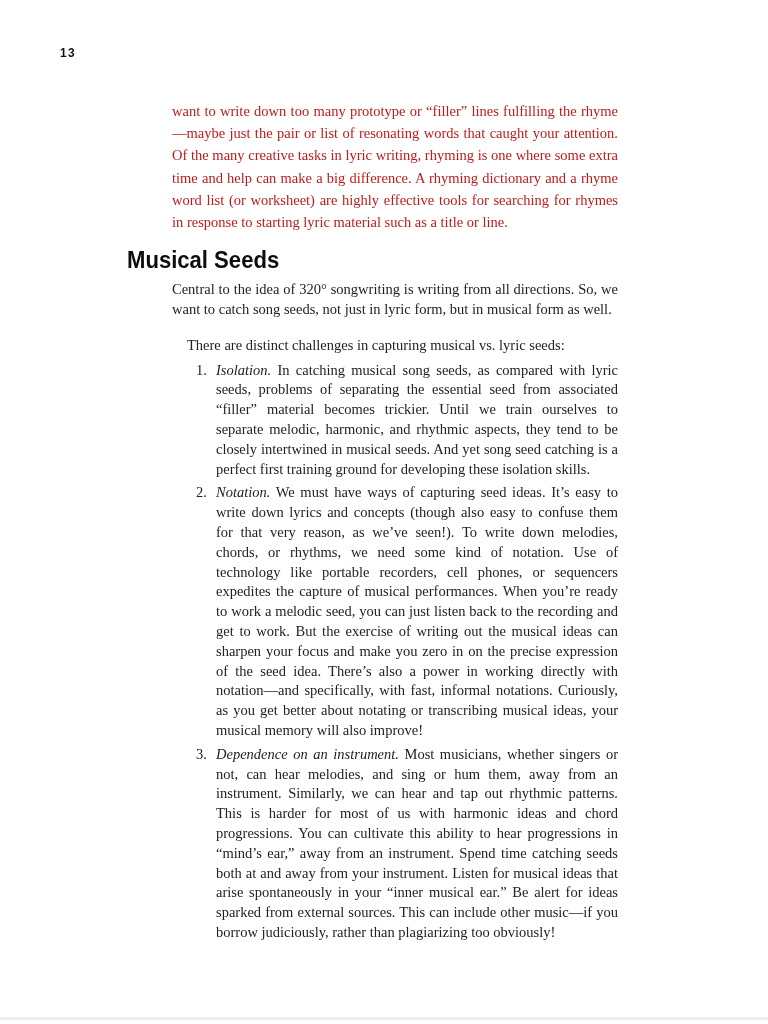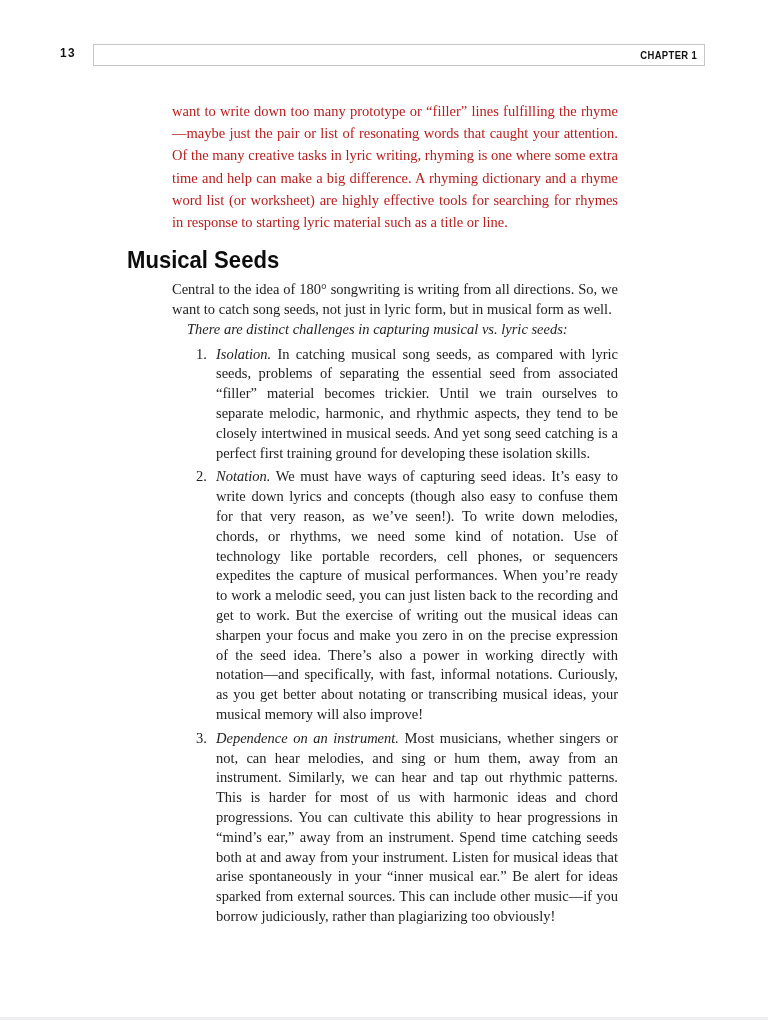--- a/index.html
+++ b/index.html
@@ -81,22 +81,21 @@
     white-space: nowrap;
   }
   .body-para {
     margin: 7px 0 0 0;
     font-size: 14.5px;
     line-height: 19.8px;
     text-align: justify;
     color: #222222;
   }
   .body-para.no-gap {
-    margin-top: 0;
-    font-style: italic;
+    margin-top: 16px;
   }
   .body-para.first-indent {
     text-indent: 15px;
     text-align: left;
   }
   .seed-list {
     margin: 5px 0 0 0;
     padding: 0;
     list-style: none;
   }
@@ -129,31 +128,28 @@
     background: #eeeef2;
   }
 </style>
 </head>
 <body>
 
 <div class="page">
 
   <span class="page-num">13</span>
 
-  <div class="chapter-box">
-    <span class="chapter-label">CHAPTER 1</span>
-  </div>
 
   <div class="text-col">
 
     <p class="intro">want to write down too many prototype or “filler” lines fulfilling the rhyme—maybe just the pair or list of resonating words that caught your attention. Of the many creative tasks in lyric writing, rhyming is one where some extra time and help can make a big difference. A rhyming dictionary and a rhyme word list (or worksheet) are highly effective tools for searching for rhymes in response to starting lyric material such as a title or line.</p>
 
     <h1 class="section-heading">Musical Seeds</h1>
 
-    <p class="body-para">Central to the idea of 180° songwriting is writing from all directions. So, we want to catch song seeds, not just in lyric form, but in musical form as well.</p>
+    <p class="body-para">Central to the idea of 320° songwriting is writing from all directions. So, we want to catch song seeds, not just in lyric form, but in musical form as well.</p>
 
     <p class="body-para no-gap first-indent">There are distinct challenges in capturing musical vs. lyric seeds:</p>
 
     <ol class="seed-list">
 
       <li>
         <span class="li-num">1.</span>
         <span class="li-lead">Isolation.</span><span> In catching musical song seeds, as compared with lyric seeds, problems of separating the essential seed from associated “filler” material becomes trickier. Until we train ourselves to separate melodic, harmonic, and rhythmic aspects, they tend to be closely intertwined in musical seeds. And yet song seed catching is a perfect first training ground for developing these isolation skills.</span>
       </li>
 

